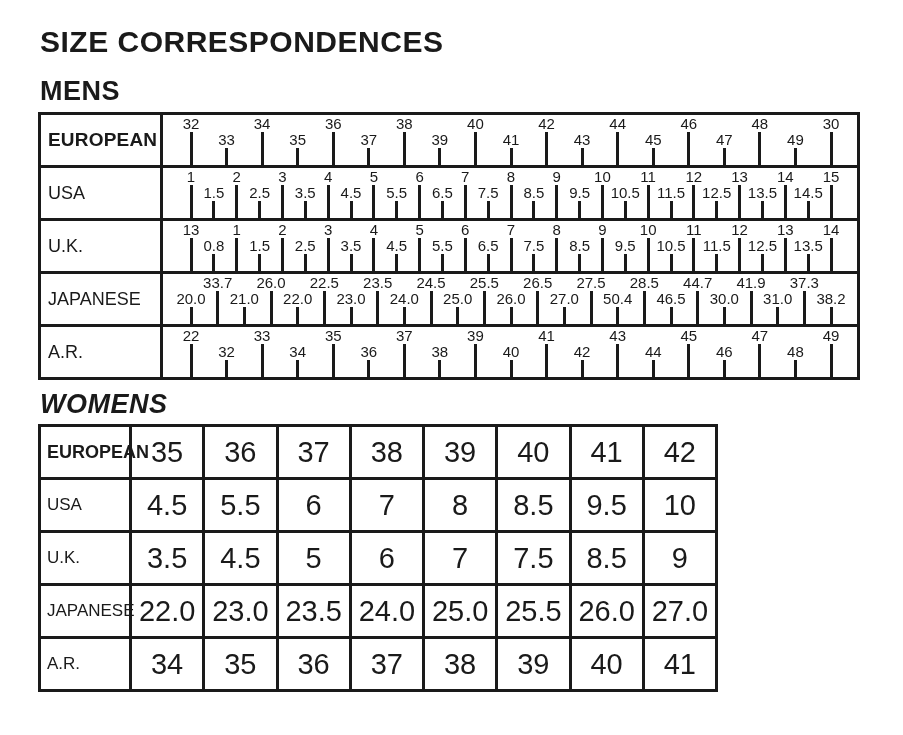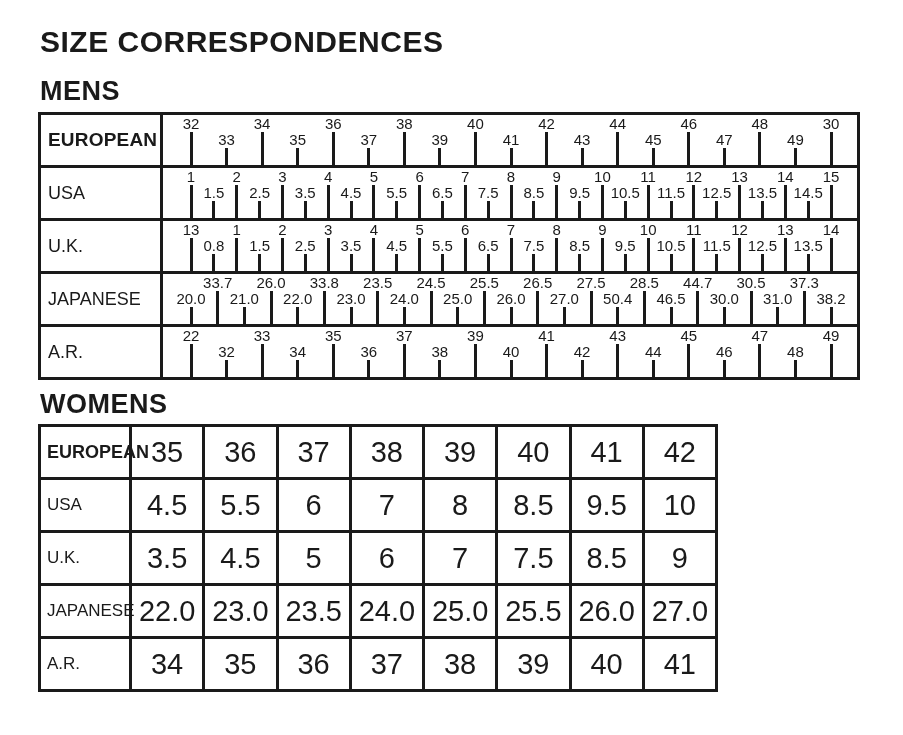--- a/index.html
+++ b/index.html
@@ -13,21 +13,21 @@
   }
   .page-title {
     position: absolute; left: 40px; top: 25px;
     font-size: 30px; font-weight: bold; letter-spacing: 0.5px; text-align: center;
   }
   .section-heading {
     position: absolute; left: 40px;
     font-size: 27px; font-weight: bold; letter-spacing: 0.5px;
   }
   #mens-heading { top: 76px; }
-  #womens-heading { top: 389px; }
+  #womens-heading { top: 389px; font-style: italic; }
 
   
   .mens-table {
     position: absolute; left: 38px; top: 112px;
     width: 816px;
     border: 3px solid #1a1a1a;
   }
   .m-row { display: flex; height: 50px; border-bottom: 3px solid #1a1a1a; }
   .m-row:last-child { border-bottom: none; }
   .m-label {
@@ -426,21 +426,21 @@
         </div>
         <div class="mark" style="left: 108px;">
           <span class="lab top">26.0</span>
           <span class="tick long"></span>
         </div>
         <div class="mark" style="left: 134.667px;">
           <span class="lab low">22.0</span>
           <span class="tick short"></span>
         </div>
         <div class="mark" style="left: 161.333px;">
-          <span class="lab top">33.8</span>
+          <span class="lab top">22.5</span>
           <span class="tick long"></span>
         </div>
         <div class="mark" style="left: 188px;">
           <span class="lab low">23.0</span>
           <span class="tick short"></span>
         </div>
         <div class="mark" style="left: 214.667px;">
           <span class="lab top">23.5</span>
           <span class="tick long"></span>
         </div>
@@ -490,21 +490,21 @@
         </div>
         <div class="mark" style="left: 534.667px;">
           <span class="lab top">44.7</span>
           <span class="tick long"></span>
         </div>
         <div class="mark" style="left: 561.333px;">
           <span class="lab low">30.0</span>
           <span class="tick short"></span>
         </div>
         <div class="mark" style="left: 588px;">
-          <span class="lab top">30.5</span>
+          <span class="lab top">41.9</span>
           <span class="tick long"></span>
         </div>
         <div class="mark" style="left: 614.667px;">
           <span class="lab low">31.0</span>
           <span class="tick short"></span>
         </div>
         <div class="mark" style="left: 641.333px;">
           <span class="lab top">37.3</span>
           <span class="tick long"></span>
         </div>

